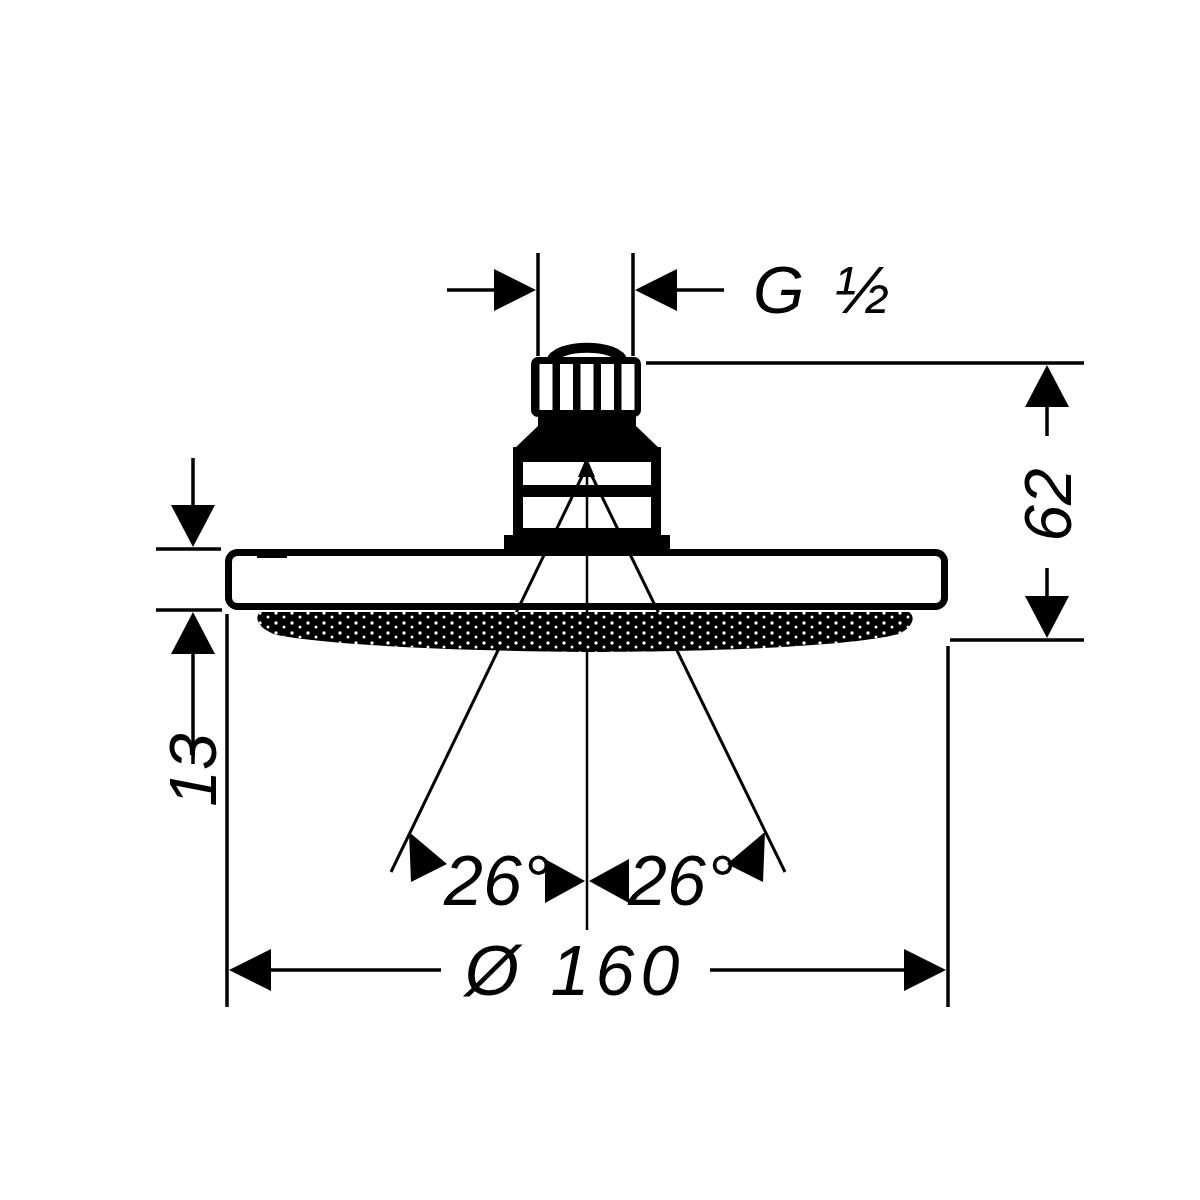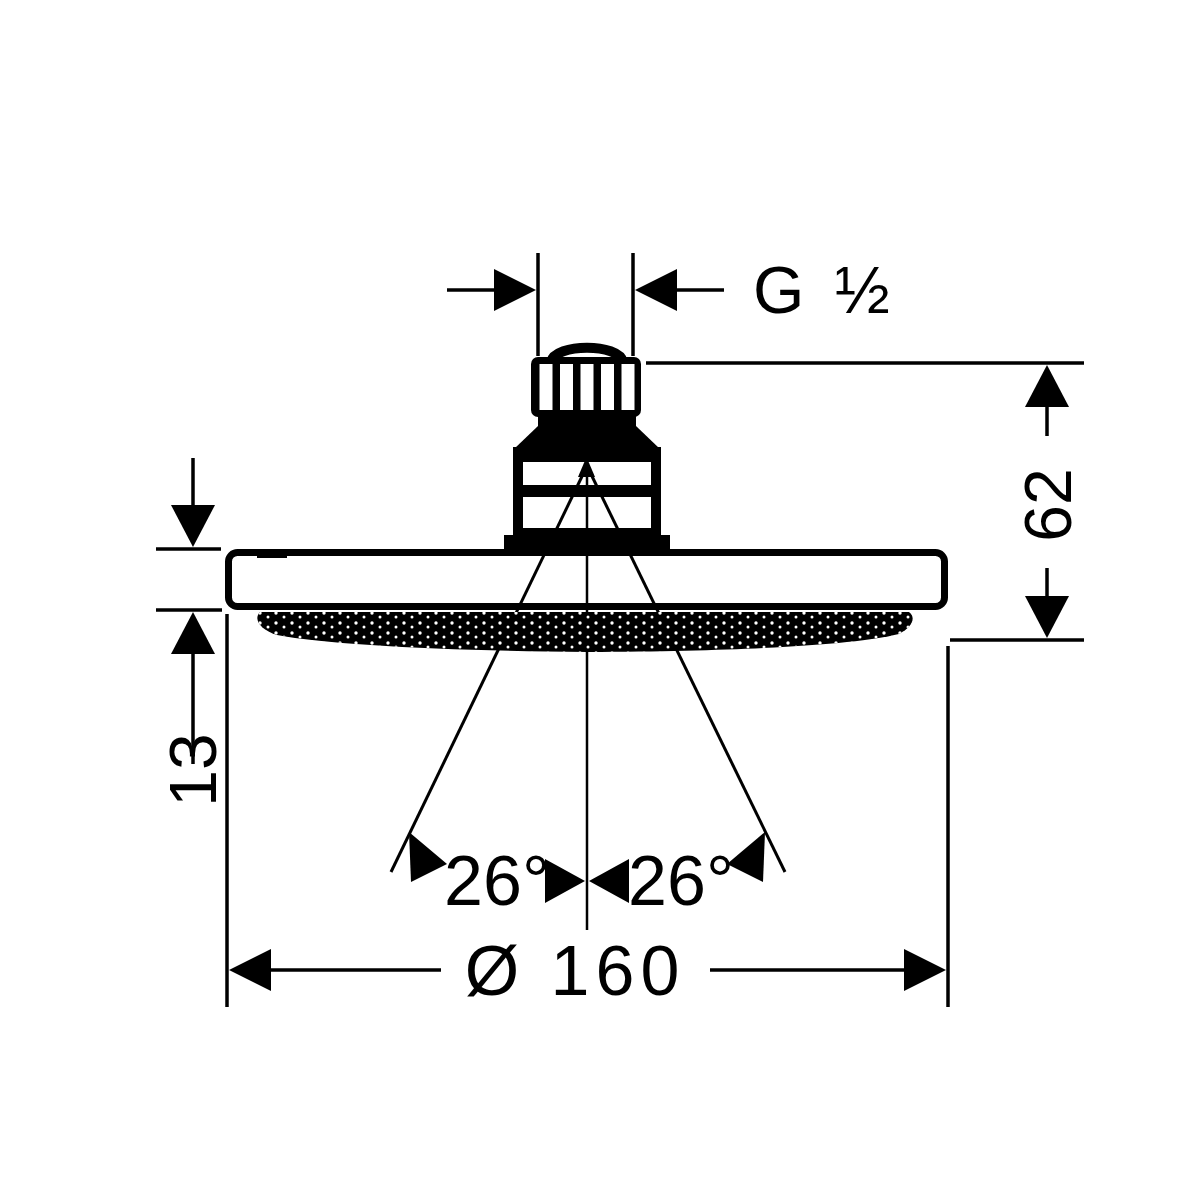--- a/index.html
+++ b/index.html
@@ -1,16 +1,16 @@
 <!DOCTYPE html>
 <html><head>
 <meta charset="utf-8">
 <style>
   html,body{margin:0;padding:0;background:#ffffff;}
-  .stage{width:1200px;height:1200px;position:relative;background:#ffffff;}
+  .stage{width:1200px;height:1200px;position:relative;background:#ffffff;font-style:italic;}
   svg{display:block;width:1200px;height:1200px;}
   text{font-family:"Liberation Sans","DejaVu Sans",sans-serif;fill:#000000;}
   .dim-label{font-size:66px;}
   .dim-label-big{font-size:70px;}
   .angle-label{font-size:70px;}
   line,path.stroked{stroke:#000000;}
 </style>
 </head>
 <body>
 

